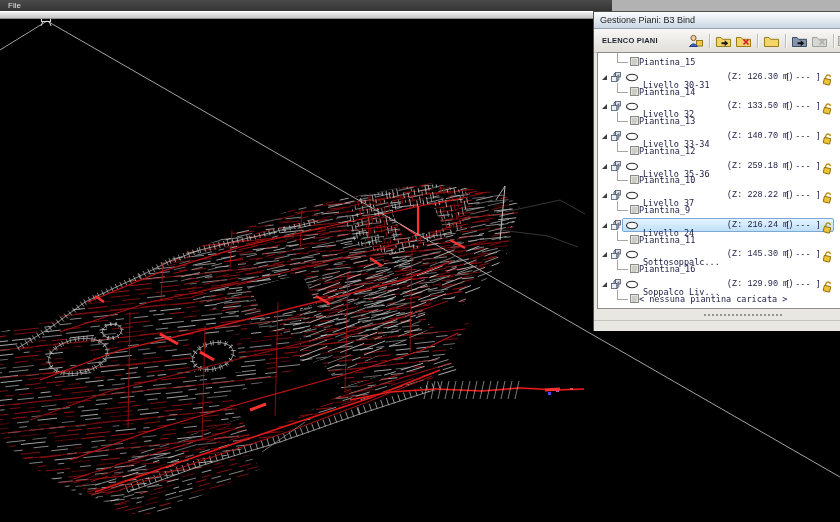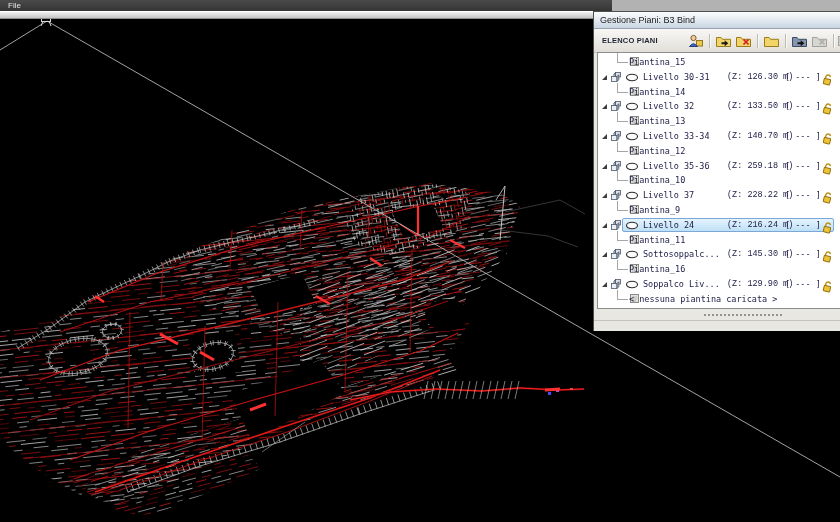--- a/index.html
+++ b/index.html
@@ -27,27 +27,27 @@
   .plist{position:absolute;left:3px;top:40px;width:295px;height:257px;background:#fff;
          border:1px solid #8d8d8b;box-sizing:border-box;overflow:hidden;padding-top:2px;}
   .trow{position:relative;height:14.8px;font-family:"DejaVu Sans Mono","Liberation Mono",monospace;
         font-size:8.5px;color:#1c1c46;white-space:nowrap;}
   .trow span{position:absolute;top:2px;}
   .hl{position:absolute;left:24px;top:.5px;width:212px;height:13.5px;box-sizing:border-box;
       background:linear-gradient(#e4f4fd,#bfe0f6);border:1px solid #7ca8d8;border-radius:2px;}
   .tri{left:4px;top:5px!important;width:0;height:0;border-bottom:5px solid #3c3c3c;border-left:5px solid transparent;}
   .cubeic{left:12px;top:1px!important;}
   .ovalic{left:27px;top:3px!important;}
-  .lbl{left:45px;}
+  .lbl{left:45px;margin-top:8px;}
   .zval{left:129px;font-family:Liberation Mono, monospace;}
   .flag{left:187px;}
   .lock{left:224px;top:1px!important;}
   .lconn{left:19px;top:-2px!important;width:10px;height:9px;border-left:1px solid #a6a6a2;border-bottom:1px solid #a6a6a2;}
   .pageic{left:31px;top:1px!important;}
-  .plbl{left:31px;}
+  .plbl{left:41px;}
   .grip{position:absolute;left:50%;transform:translateX(-50%);top:302px;width:78px;height:3px;
         border-top:2px dotted #96948e;}
   .pstatus{position:absolute;left:0;right:0;top:308px;height:10px;background:#e9e7e1;border-top:1px solid #c6c3bc;}
 </style>
 </head>
 <body>
 
 <div class="menubar">
   <span class="menu-file">File</span>
 </div>

